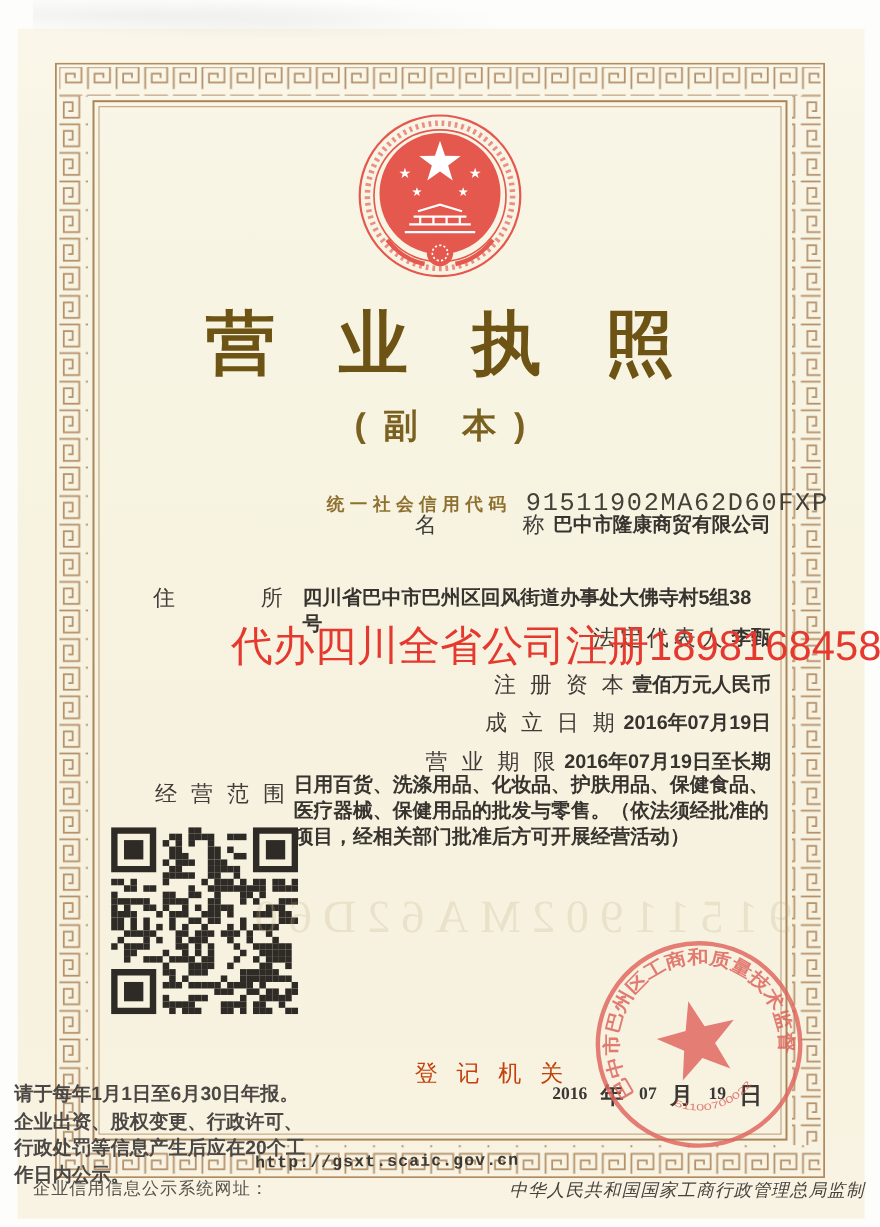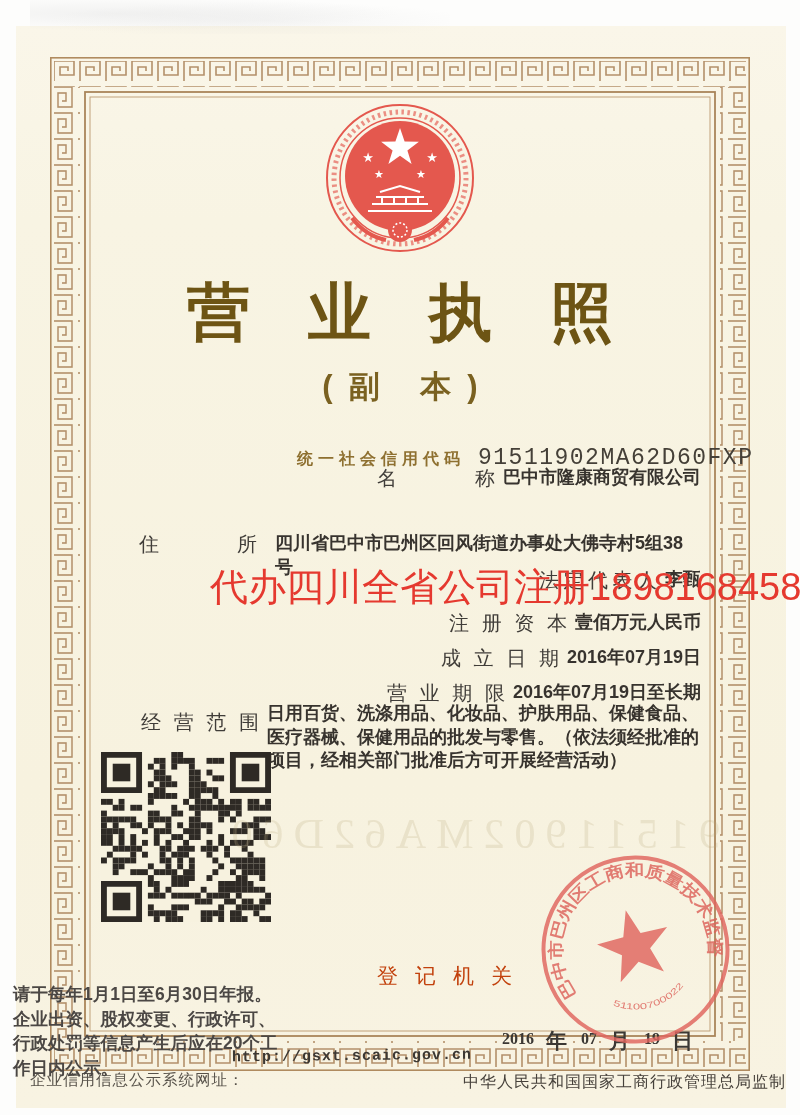--- a/index.html
+++ b/index.html
@@ -25,33 +25,33 @@
   .fvalue.indent{margin-left:18px;}
   .fvalue.scope{width:434px;font-size:18px;}
   .r0{top:466px}.r1{top:499px}.r2{top:532px}.r3{top:568px}
   .r4{top:611px}.r5{top:646px}.r6{top:681px}.r7{top:702px}
   .watermark{position:absolute;left:210px;top:562px;font-size:38px;color:#e5392f;white-space:nowrap;z-index:6;font-weight:400;}
   .qr{position:absolute;left:101px;top:752px;}
   .bleed{position:absolute;left:290px;top:810px;width:430px;text-align:center;
          font-family:"Liberation Serif",serif;font-size:42px;letter-spacing:10px;
          color:rgba(186,168,122,.22);transform:scaleX(-1);white-space:nowrap;}
   .reg-label{position:absolute;left:377px;top:925px;font-size:21px;color:#c2410c;letter-spacing:17px;white-space:nowrap;margin-top:37px;}
-  .date-row{position:absolute;left:502px;top:982px;display:flex;align-items:baseline;white-space:nowrap;z-index:3;margin-top:45px;}
+  .date-row{position:absolute;left:502px;top:982px;display:flex;align-items:baseline;white-space:nowrap;z-index:3;}
   .date-num{font-family:"Liberation Serif",serif;font-size:16px;font-weight:600;color:#3b3834;position:relative;top:-4px;}
   .date-unit{font-size:21px;font-weight:600;color:#3b3834;margin:0 14px 0 12px;}
   .date-unit:last-child{margin-right:0;}
   .seal{position:absolute;left:538px;top:852px;transform:rotate(-14deg);opacity:.82;z-index:4;}
   .notes{position:absolute;left:13px;top:982px;width:248px;z-index:7;}
   .notes div{font-size:17.5px;font-weight:600;color:#4b4744;line-height:24.5px;white-space:nowrap;}
   .url-stamp{position:absolute;left:232px;top:1048px;font-family:"Liberation Mono",monospace;
          font-size:15px;font-weight:700;color:#3c3833;letter-spacing:1px;z-index:7;transform:rotate(-.6deg);}
   .url-label{position:absolute;left:30px;top:1070px;font-family:Liberation Sans, sans-serif;
          font-size:15.5px;color:#57524a;letter-spacing:1px;}
   .issuer{position:absolute;right:14px;top:1072px;font-family:"Liberation Serif",serif;
-         font-size:16px;color:#46413b;letter-spacing:1px;}
+         font-size:16px;color:#46413b;letter-spacing:1px;font-style:italic;}
 </style>
 </head>
 <body>
 
 <div class="page">
   <div class="paper"></div>
   <div class="scan-smudge"></div>
 
   <svg class="border-frame" width="700" height="1014" viewBox="0 0 700 1014">
     <defs>

